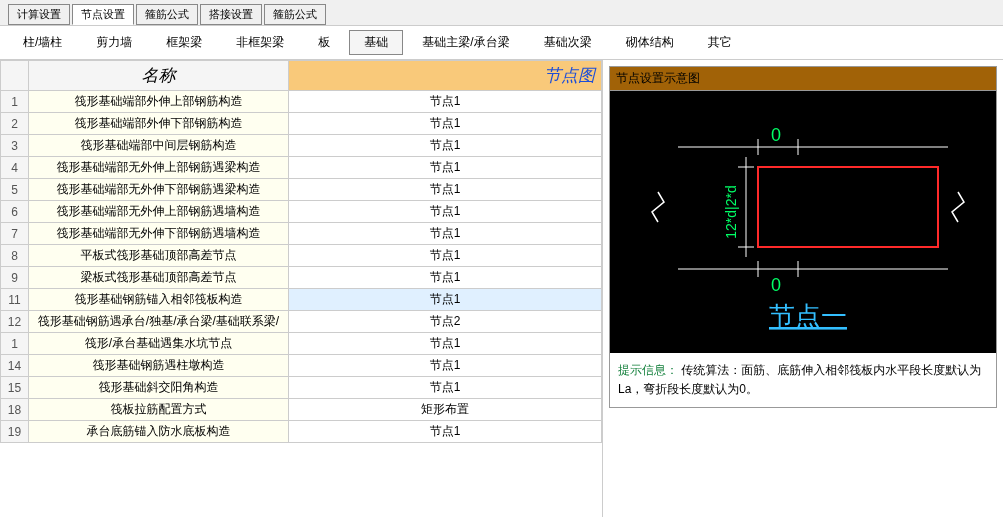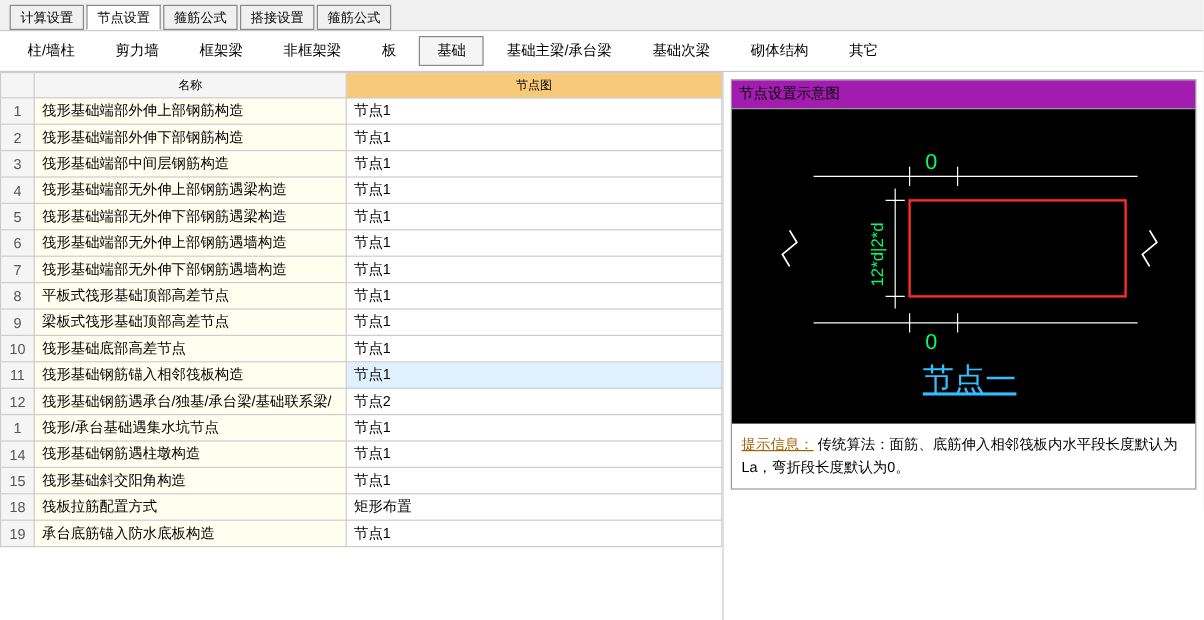--- a/index.html
+++ b/index.html
@@ -64,31 +64,34 @@
   table {
     border-collapse: collapse;
     width: 100%;
   }
   th {
     background: #f5f5f5;
     border: 1px solid #ccc;
     padding: 3px 6px;
     font-weight: normal;
     text-align: center;
-    font-size: 10px;
+    font-size: 17px;
+    font-style: italic;
   }
   th.col-node {
     background: #f9c97a;
-    color: #000000;
+    color: #1d4ed8;
+    text-align: right;
   }
   td {
     border: 1px solid #ccc;
     padding: 2px 6px;
     font-size: 12px;
     height: 20px;
+    text-align: center;
   }
   .row-num {
     background: #f5f5f5;
     text-align: center;
     width: 28px;
     color: #555;
   }
   .name-cell {
     background: #fffff0;
     width: 260px;
@@ -97,38 +100,38 @@
     background: #e0f0ff;
   }
   .diagram-panel {
     width: 400px;
     padding: 6px;
   }
   .diagram-box {
     border: 1px solid #999;
   }
   .diagram-title {
-    background: #a21caf;
+    background: #a16207;
     padding: 3px 6px;
     border-bottom: 1px solid #999;
     font-size: 12px;
   }
   .diagram-svg-wrap {
     background: #000;
     display: flex;
     justify-content: center;
     align-items: center;
     padding: 6px 4px;
   }
   .hint {
     padding: 8px;
     font-size: 12px;
     line-height: 1.6;
   }
-  .hint-label { color: #a16207; text-decoration: underline; }
+  .hint-label { color: #15803d; }
 </style>
 </head>
 <body>
 
 <div class="top-tabs" id="top-tabs">
     <div class="top-tab">计算设置</div>
     <div class="top-tab active">节点设置</div>
     <div class="top-tab">箍筋公式</div>
     <div class="top-tab">搭接设置</div>
     <div class="top-tab">箍筋公式</div>
@@ -195,25 +198,20 @@
           <tr>
             <td class="row-num">8</td>
             <td class="name-cell">平板式筏形基础顶部高差节点</td>
             <td class="node-cell">节点1</td>
           </tr>
           <tr>
             <td class="row-num">9</td>
             <td class="name-cell">梁板式筏形基础顶部高差节点</td>
             <td class="node-cell">节点1</td>
           </tr>
-          <tr>
-            <td class="row-num">10</td>
-            <td class="name-cell">筏形基础底部高差节点</td>
-            <td class="node-cell">节点1</td>
-          </tr>
           <tr class="selected">
             <td class="row-num">11</td>
             <td class="name-cell">筏形基础钢筋锚入相邻筏板构造</td>
             <td class="node-cell">节点1</td>
           </tr>
           <tr>
             <td class="row-num">12</td>
             <td class="name-cell">筏形基础钢筋遇承台/独基/承台梁/基础联系梁/</td>
             <td class="node-cell">节点2</td>
           </tr>

